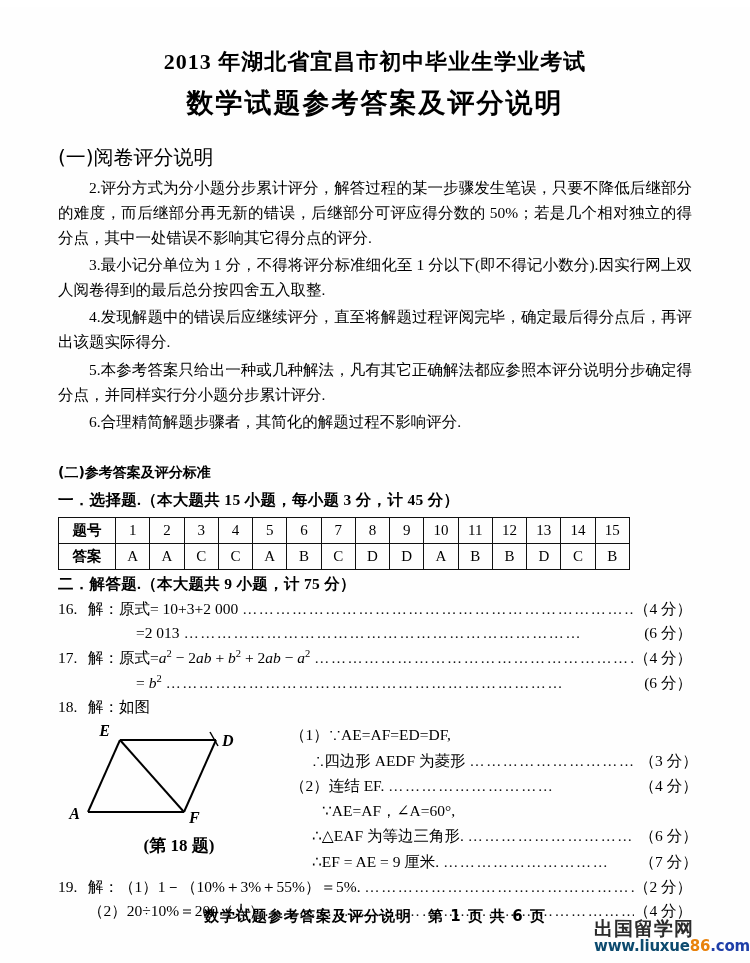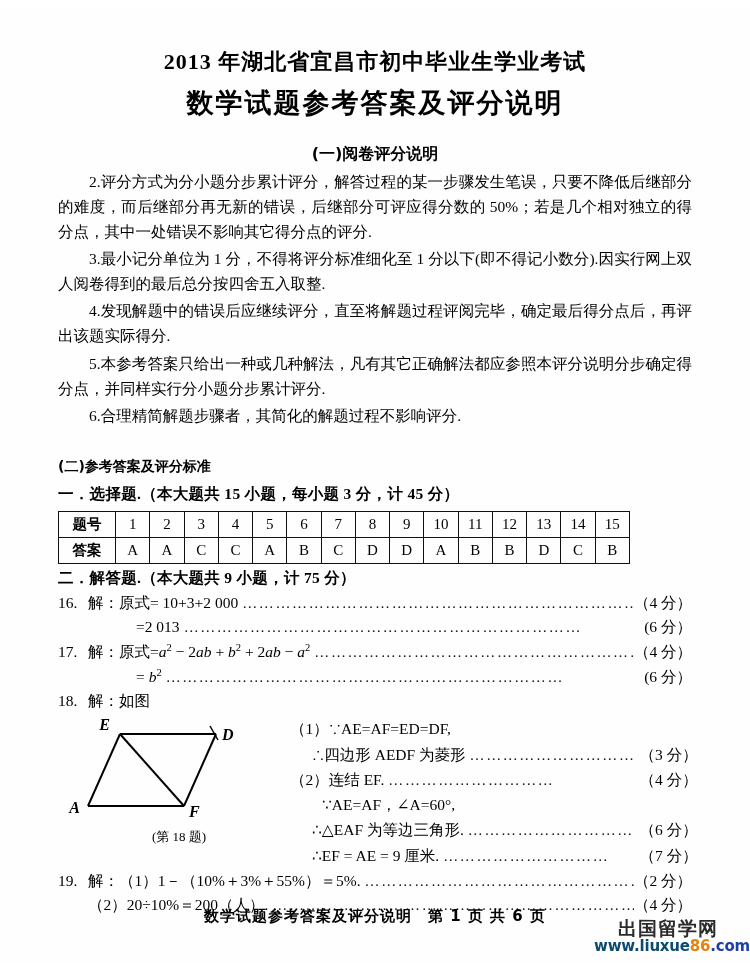--- a/index.html
+++ b/index.html
@@ -42,26 +42,25 @@
     margin-top: 12px;
     line-height: 1.2;
   }
 
   
   .content {
     margin: 0 58px 0 58px;
     width: 634px;
   }
   .sec-head {
-    font-size: 16px;
-    font-weight: bold;
+    font-size: 20px;
+    font-weight: normal;
     font-family: "DejaVu Sans", "Liberation Sans", sans-serif;
     margin-top: 24px;
     margin-bottom: 4px;
-    text-align: center;
   }
   p.para {
     font-size: 15.5px;
     line-height: 1.62;
     margin: 0 0 2px 0;
     text-align: justify;
     text-justify: inter-ideograph;
     text-indent: 2em;
   }
   .sec-head2 {
@@ -150,23 +149,24 @@
     align-items: flex-start;
     margin-top: 2px;
   }
   .fig-box {
     width: 232px;
     flex: none;
     position: relative;
   }
   .fig-caption {
     text-align: center;
-    font-size: 13px;
+    font-size: 17px;
     margin-top: 2px;
     padding-left: 10px;
+    font-weight: bold;
   }
   .fig-right {
     flex: 1 1 auto;
     padding-top: 2px;
   }
   .r-line {
     display: flex;
     align-items: baseline;
     font-size: 15.5px;
     line-height: 1.62;
@@ -184,21 +184,20 @@
     font-size: 15px;
     font-family: "DejaVu Sans", "Liberation Sans", sans-serif;
     font-weight: bold;
     letter-spacing: 1px;
   }
   .watermark {
     position: absolute;
     right: 8px;
     top: 912px;
     width: 148px;
-    text-align: center;
     line-height: 1;
   }
   .wm-cn {
     font-family: "DejaVu Sans", "Liberation Sans", sans-serif;
     font-size: 19px;
     font-weight: bold;
     color: #2b2b2b;
     letter-spacing: 1px;
   }
   .wm-url {

